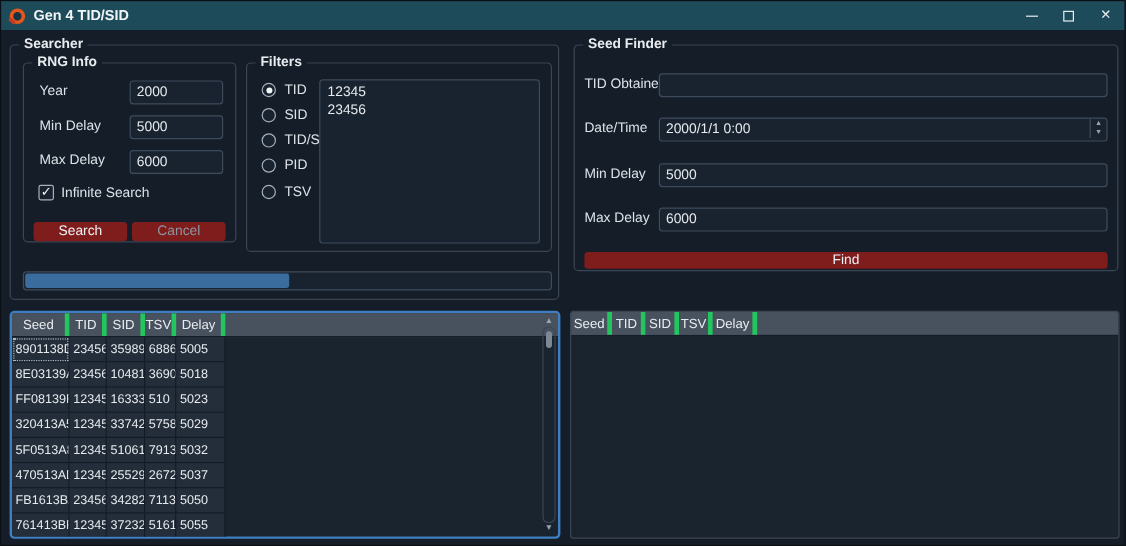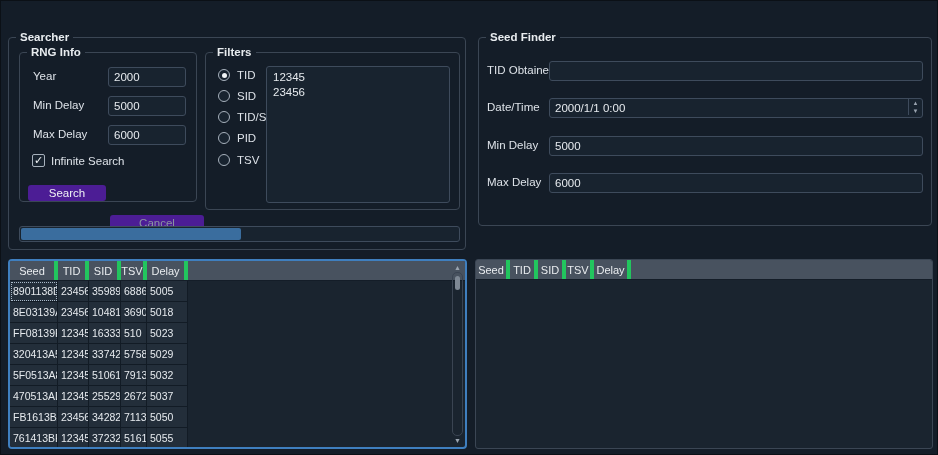--- a/index.html
+++ b/index.html
@@ -49,21 +49,21 @@
     line-height: 14px; white-space: nowrap;
   }
 
   .field-label { position: absolute; color: #dde2e8; font-size: 11.5px; line-height: 17px; white-space: nowrap; }
   .text-input {
     position: absolute; background: #18232f; border: 1px solid #3e4b5c; border-radius: 3px;
     color: #e6eaee; font-family: inherit; font-size: 11.5px; padding: 0 5px; height: 20px; outline: none;
   }
 
   .btn {
-    position: absolute; background: #4c1d95; border: none; border-radius: 3px;
+    position: absolute; background: #7f1d1d; border: none; border-radius: 3px;
     color: #eef1f4; font-family: inherit; font-size: 11.5px; text-align: center;
     display: flex; align-items: center; justify-content: center; cursor: default;
   }
   .btn.disabled { color: #8b95a1; }
 
   
   .checkbox-row { position: absolute; display: flex; align-items: center; gap: 6px; }
   .checkbox {
     width: 13px; height: 13px; background: #18232f; border: 1px solid #a7b1bc;
     border-radius: 2px; display: flex; align-items: center; justify-content: center;
@@ -130,20 +130,35 @@
   .sb-btn.up { top: 0; }
   .sb-btn.down { bottom: 0; }
   .sb-track { position: absolute; left: 1px; right: 1px; top: 10px; bottom: 10px; border: 1px solid #3a4452; border-radius: 5px; }
   .sb-thumb { position: absolute; left: 2px; right: 2px; top: 3px; height: 14px; background: #7e8894; border-radius: 4px; }
 </style>
 </head>
 <body>
 
 <div class="window">
 
+  <div class="titlebar">
+    <div class="app-logo"></div>
+    <div class="titlebar-title">Gen 4 TID/SID</div>
+    <div class="win-controls">
+      <div class="win-btn">
+          <span class="min-glyph"></span>
+        </div>
+      <div class="win-btn">
+          <span class="max-glyph"></span>
+        </div>
+      <div class="win-btn">
+          <span class="close-glyph">✕</span>
+        </div>
+    </div>
+  </div>
 
   <div class="main">
 
     <div class="groupbox" style="left:7px; top:12px; width:458px; height:213px;">
       <span class="legend">Searcher</span>
 
       <div class="groupbox" style="left:10px; top:14px; width:178px; height:150px;">
         <span class="legend">RNG Info</span>
 
         <div class="field-label" style="left:13px; top:15px;">Year</div>
@@ -156,21 +171,21 @@
         <input class="text-input" style="left: 88px; top: 72px; width: 78px;" readonly="" value="6000">
 
         <div class="checkbox-row" style="left:12px; top:101px;">
           <span class="checkbox checked">
             <span class="mark">✓</span>
           </span>
           <span class="radio-label">Infinite Search</span>
         </div>
 
         <button class="btn" style="left:8px; top:132px; width:78px; height:16px;">Search</button>
-        <button class="btn disabled" style="left:90px; top:132px; width:94px; height:16px;margin-top:30px;">Cancel</button>
+        <button class="btn disabled" style="left:90px; top:132px; width:78px; height:16px;">Cancel</button>
       </div>
 
       <div class="groupbox" style="left:196px; top:14px; width:255px; height:158px;">
         <span class="legend">Filters</span>
 
         <div class="radio-option selected" style="left:12px; top:15px;">
           <span class="radio-circle">
               <span class="radio-dot"></span>
             </span>
           <span class="radio-label">TID</span>
@@ -223,20 +238,21 @@
           <div class="spin-btn">▼</div>
         </div>
       </div>
 
       <div class="field-label" style="left:8px; top:99px;">Min Delay</div>
       <input class="text-input" style="left: 70px; top: 98px; width: 374px;" readonly="" value="5000">
 
       <div class="field-label" style="left:8px; top:136px;">Max Delay</div>
       <input class="text-input" style="left: 70px; top: 135px; width: 374px;" readonly="" value="6000">
 
+      <button class="btn" style="left:8px; top:172px; width:436px; height:14px;">Find</button>
     </div>
 
     <div class="table focused" style="left:7px; top:234px; width:459px; height:190px;">
       <div class="thead">
         <div class="th" style="width:48px;">Seed</div>
         <div class="th" style="width:31px;">TID</div>
         <div class="th" style="width:32px;">SID</div>
         <div class="th" style="width:26px;">TSV</div>
         <div class="th" style="width:41px;">Delay</div>
         <div class="th filler"></div>

